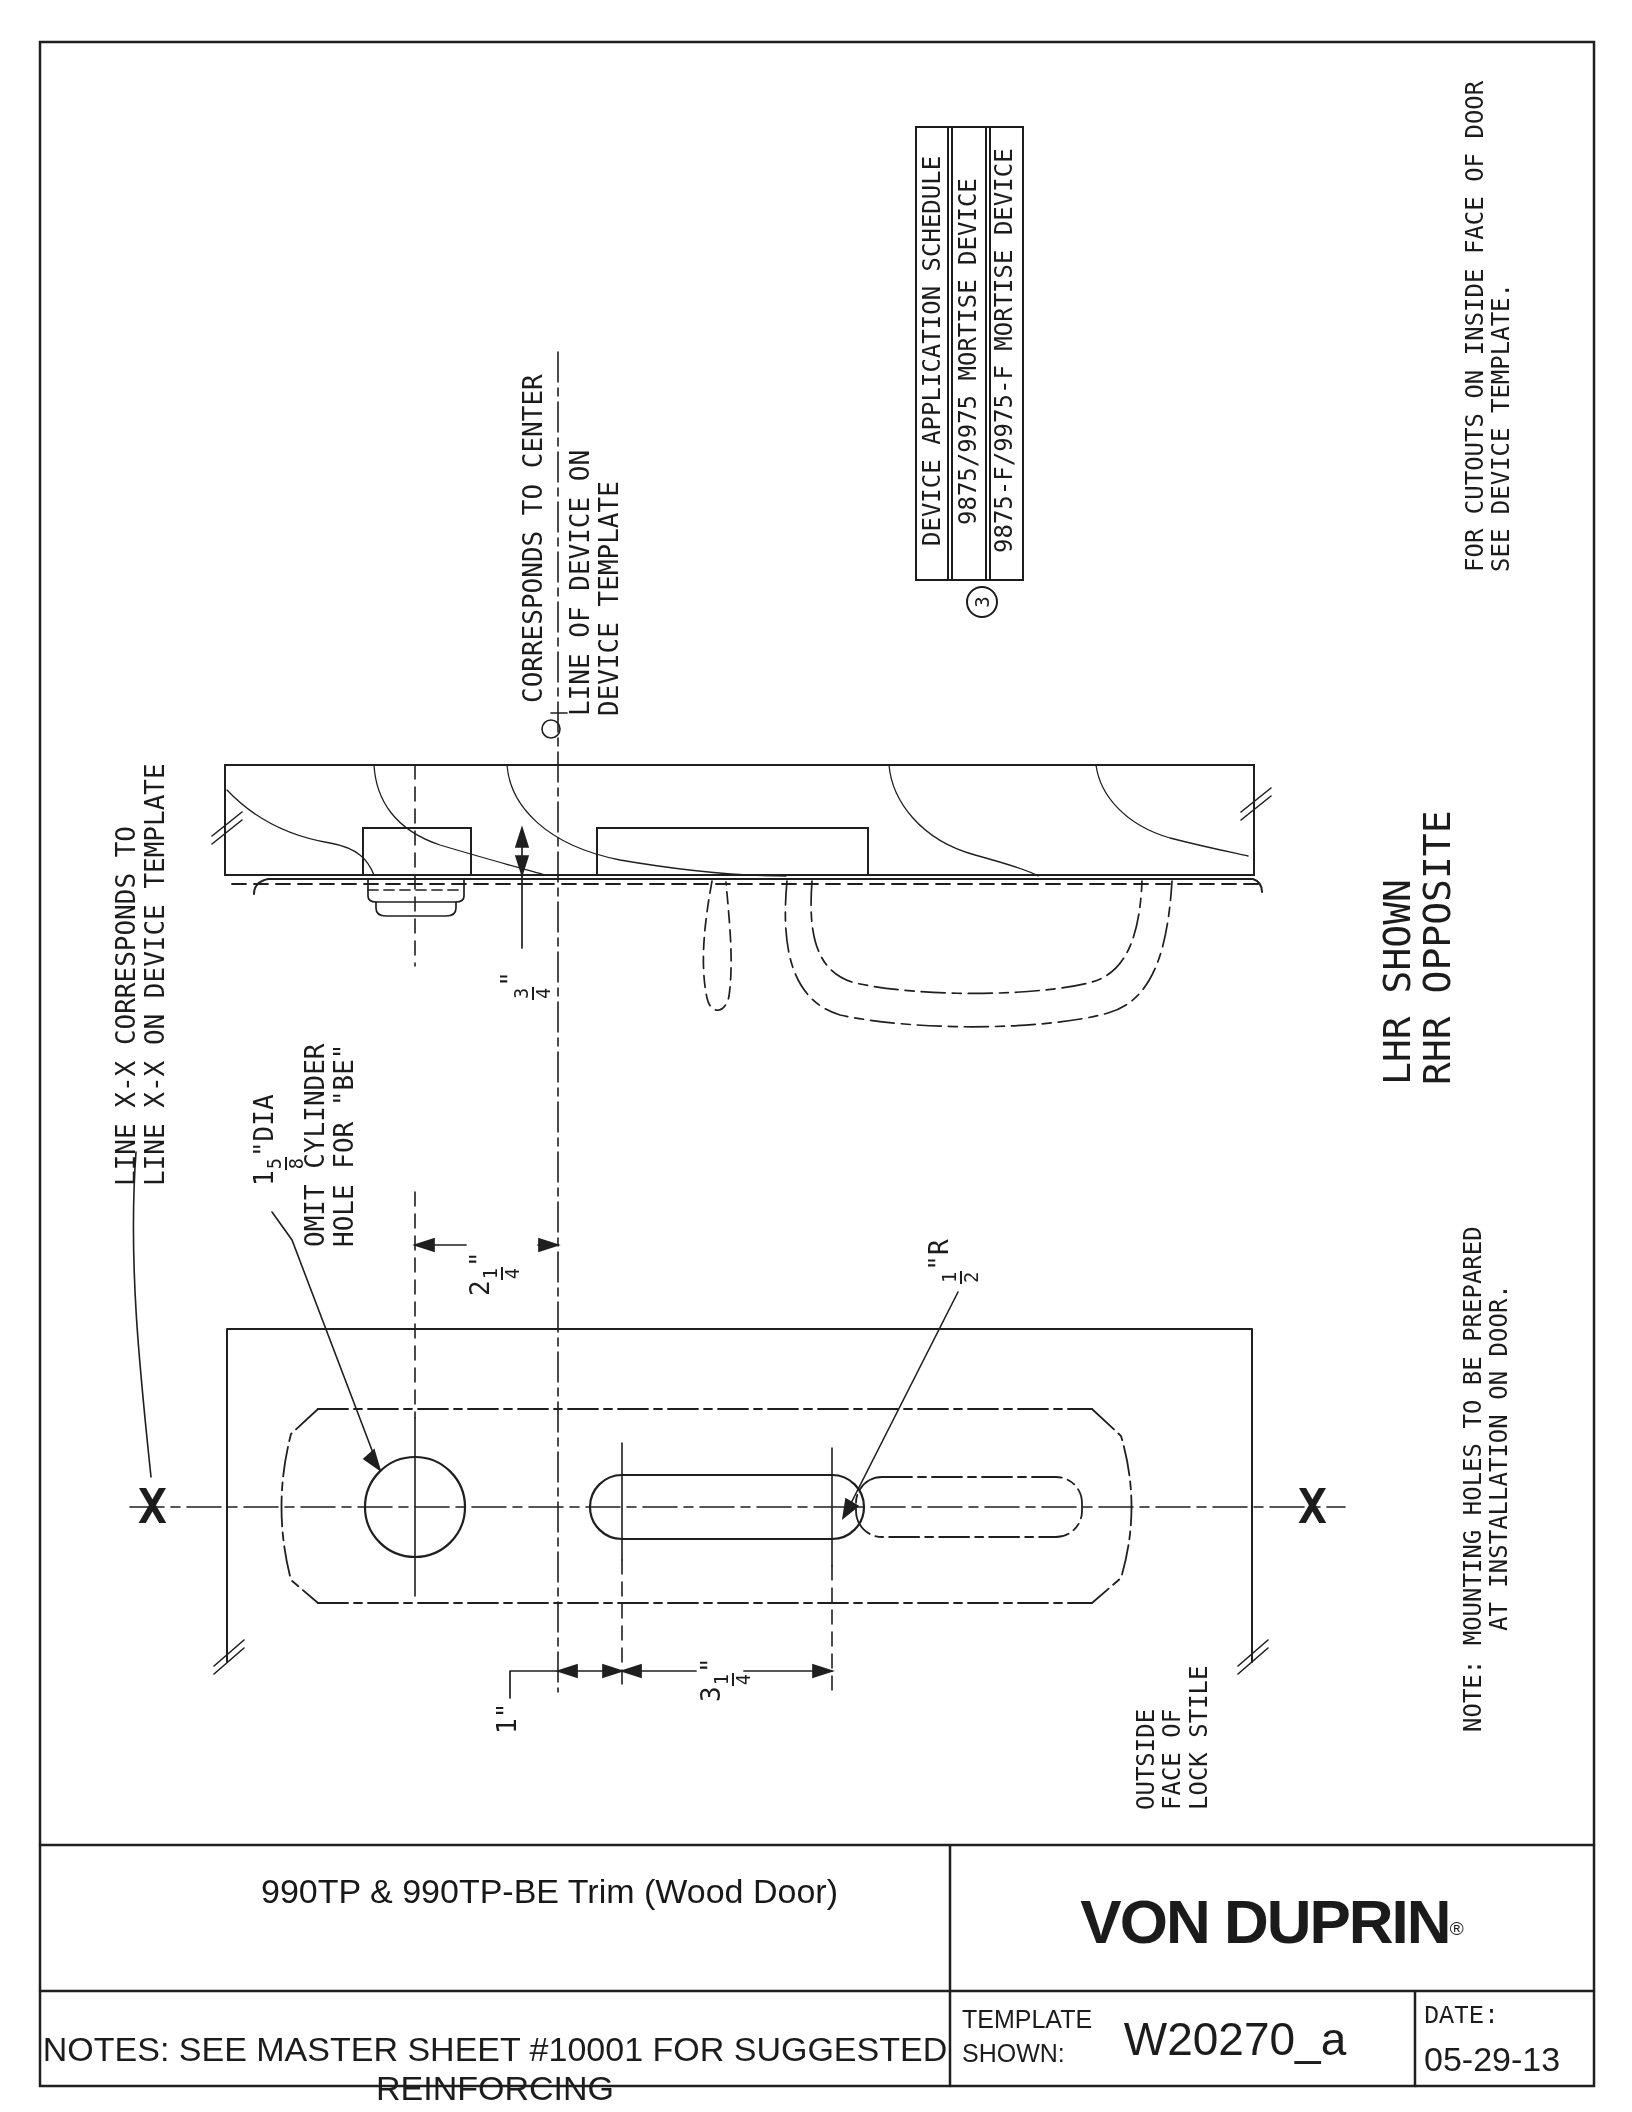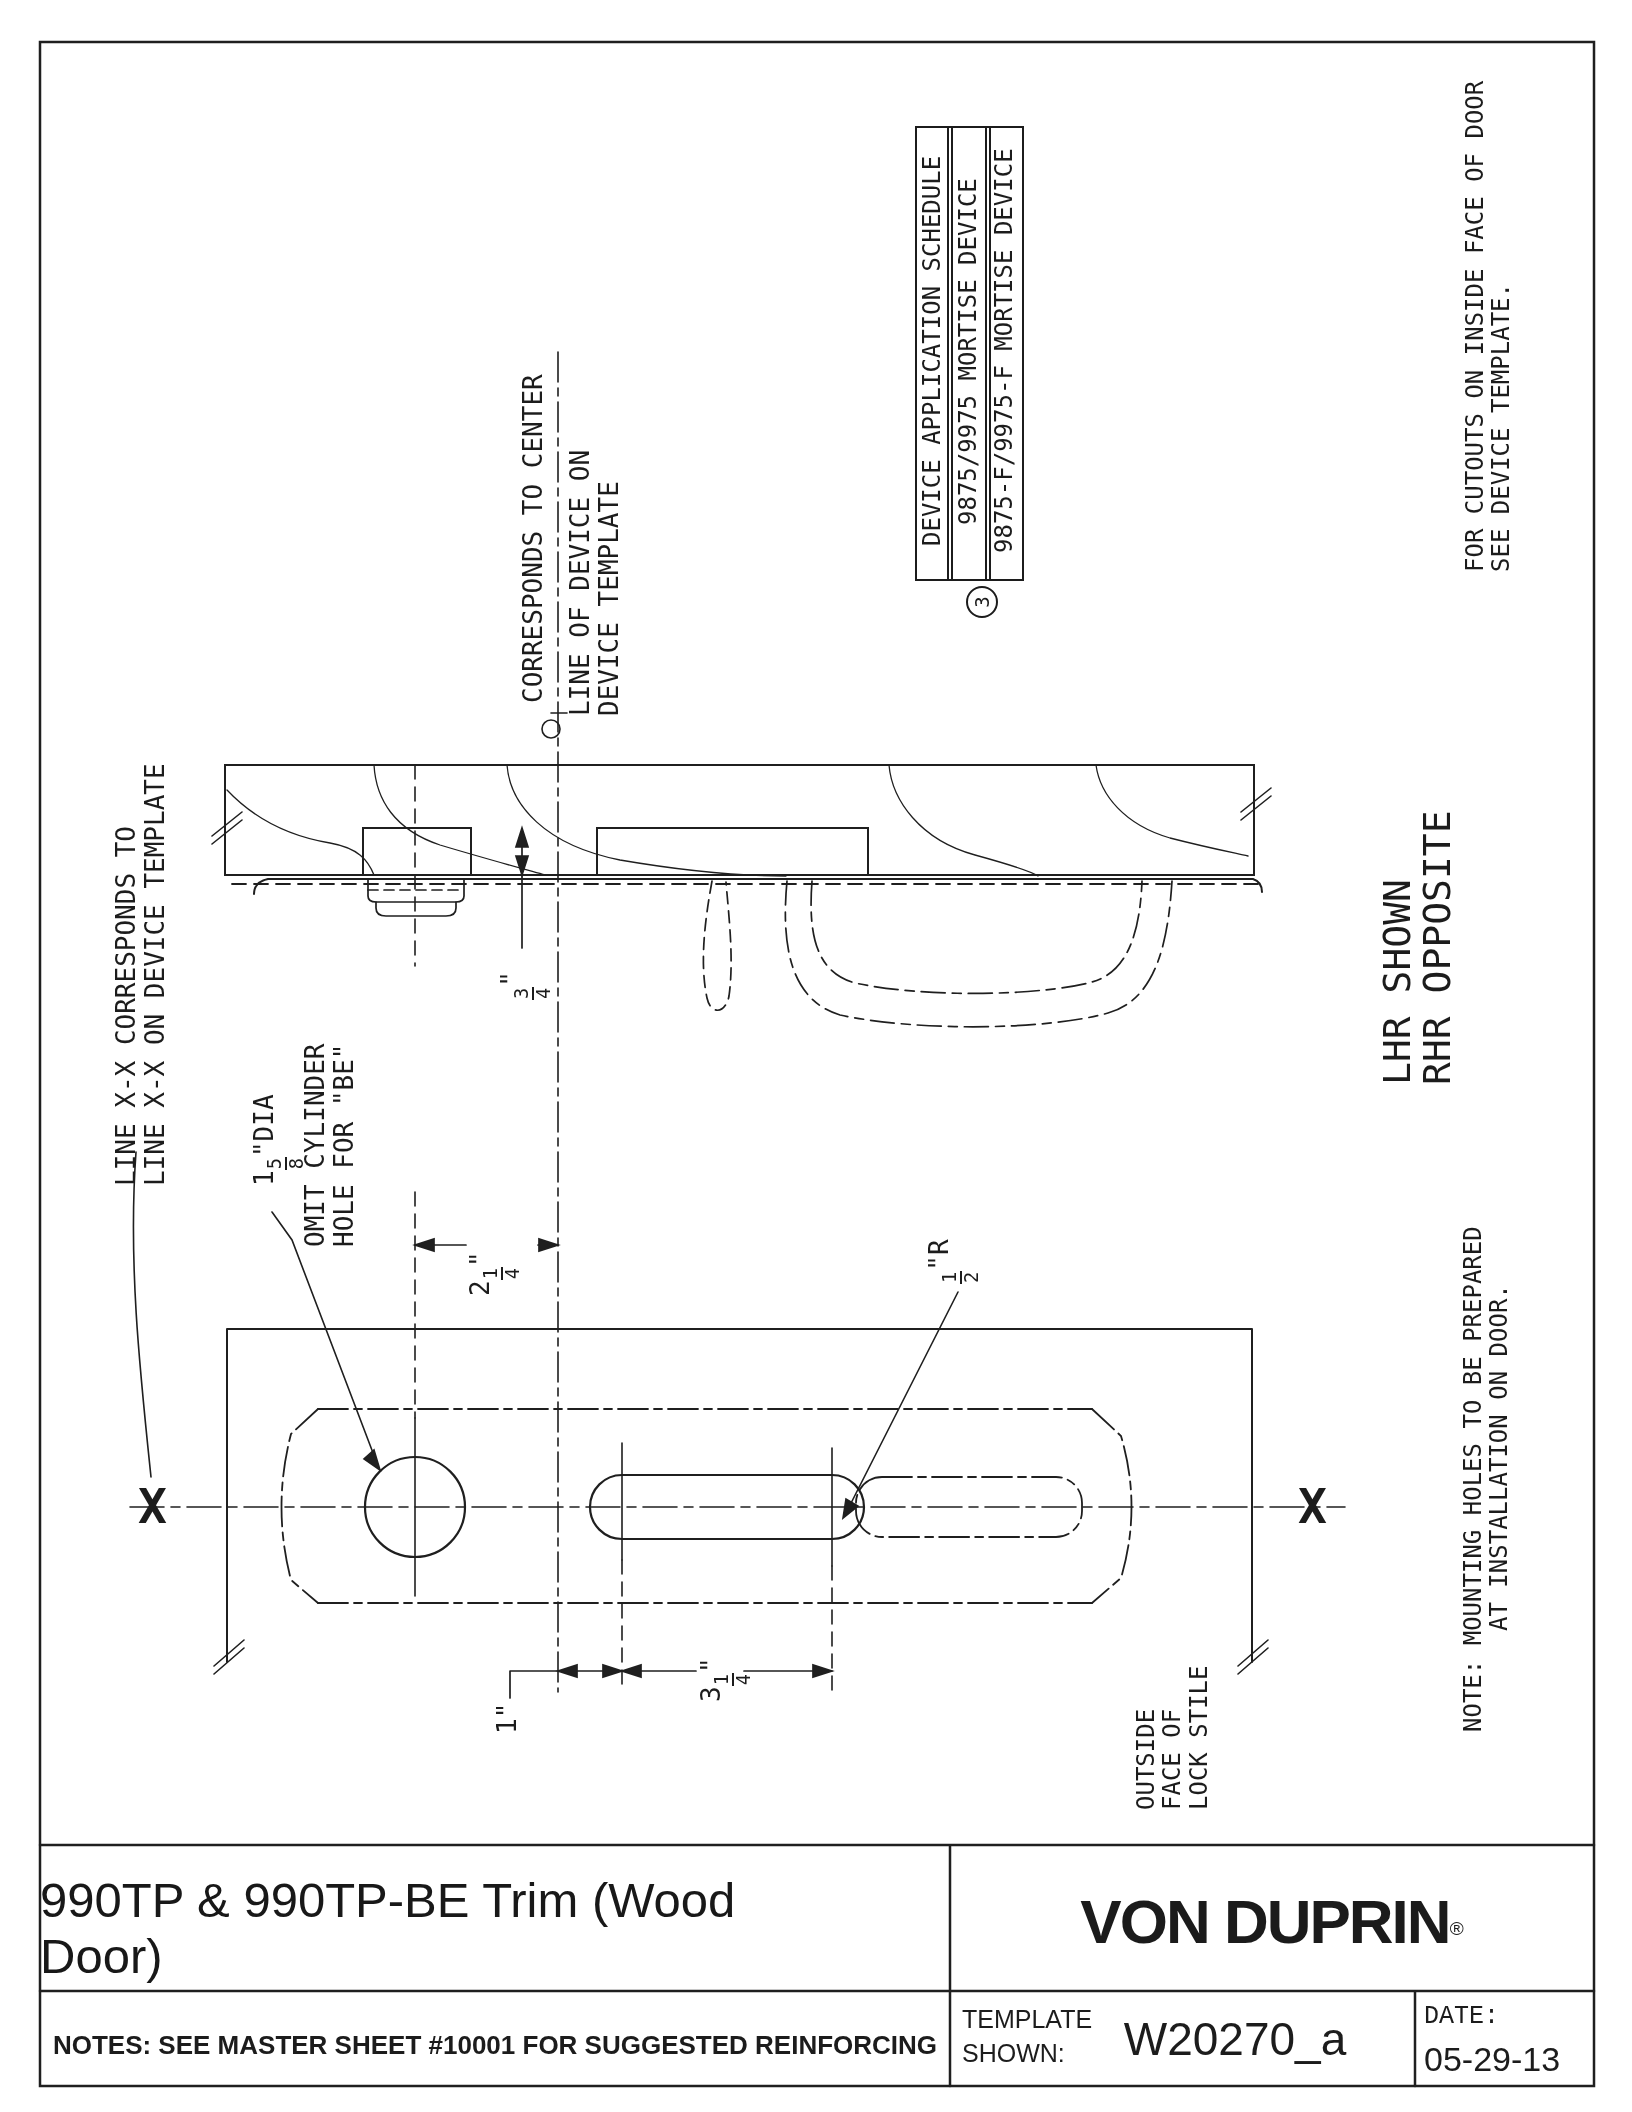--- a/index.html
+++ b/index.html
@@ -14,26 +14,26 @@
   .cad38 { font-size:38px; line-height:1.05; }
   .fr { display:inline-flex; flex-direction:column; align-items:center; vertical-align:-0.45em;
         font-size:0.72em; line-height:1.02; }
   .fr .n { border-bottom:2px solid #1c1c1c; padding:0 1px; }
   .cell { position:absolute; border:2px solid #1c1c1c; background:transparent; }
   .circ { position:absolute; width:28px; height:28px; border:2px solid #1c1c1c; border-radius:50%;
           display:flex; align-items:center; justify-content:center; }
   .circ span { transform:rotate(-90deg); font-size:19px; }
   .xmark { position:absolute; font-family:"DejaVu Sans Mono",monospace; font-weight:bold; font-size:48px; }
   .sans { font-family:"Liberation Sans", sans-serif; }
-  .title-main { position:absolute; left:40px; width:798px; top:1872px; text-align:left;
-                font-size:49px; color:#181818; }
+  .title-main { position:absolute; left:40px; width:798px; top:1872px; text-align:right;
+                font-size:34px; color:#181818; }
   .brand { position:absolute; left:950px; width:644px; top:1886px; text-align:center;
            font-size:62px; font-weight:bold; letter-spacing:-2px; color:#1b1b1b; }
   .brand sup { font-size:19px; font-weight:normal; letter-spacing:0; vertical-align:8px; }
-  .notes-line { position:absolute; left:40px; width:910px; top:2030px; text-align:center; font-size:26px;font-weight:bold; }
+  .notes-line { position:absolute; left:40px; width:910px; top:2030px; text-align:center; font-size:34px; }
   .tpl-label { position:absolute; left:962px; top:2002px; font-size:25px; line-height:34px; }
   .tpl-num { position:absolute; left:1100px; width:270px; top:2012px; text-align:center; font-size:46px; }
   .date-label { position:absolute; left:1424px; top:2002px; font-size:25px;font-family:Liberation Mono, monospace; }
   .date-value { position:absolute; left:1424px; top:2040px; font-size:34px; }
   .ind2 { padding-left:101px; }
 </style>
 </head>
 <body>
 
 <div id="page">

